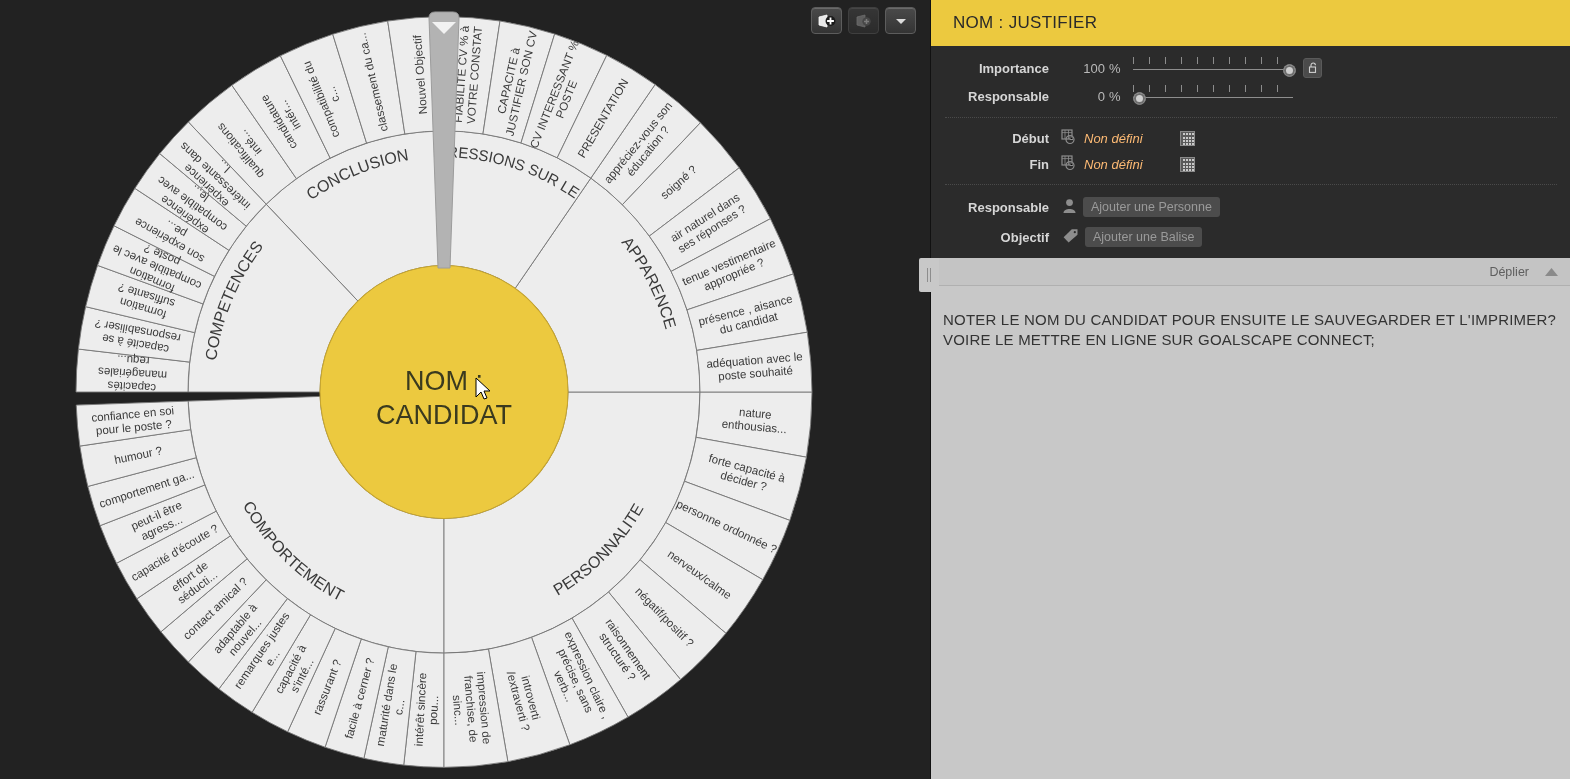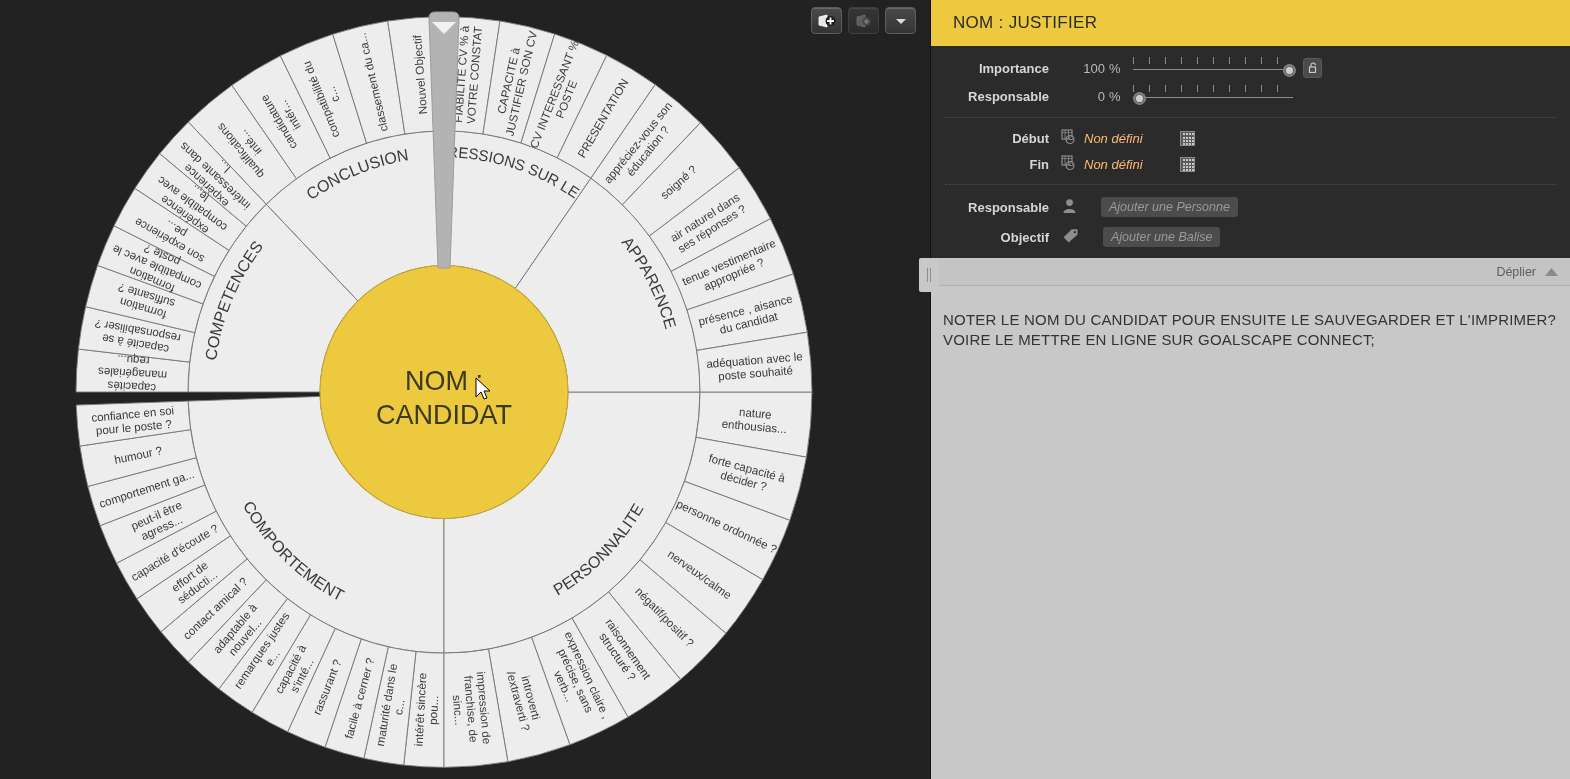--- a/index.html
+++ b/index.html
@@ -62,42 +62,42 @@
 
   .datefield{display:flex;align-items:center;height:26px;font-size:13px;}
   .noneval{color:#fdba74;font-style:italic;font-size:13px;width:96px;padding-left:6px;}
   .calbtn{width:13px;height:13px;background:#c9c9c9;border:1px solid #8a8a8a;
      display:block;cursor:pointer;
      background-image:repeating-linear-gradient(to right,#5a5a5a 0 1px,transparent 1px 3px),
                       repeating-linear-gradient(to bottom,#5a5a5a 0 1px,transparent 1px 3px);
      background-position:1px 4px;}
 
   .pill{
-     background:#4c4c4c;border-radius:3px;color:#9a9a9a;font-style:italic;
-     font-size:12.5px;padding:3px 8px;margin-left:24px;cursor:text;
+     background:#4c4c4c;border-radius:3px;color:#9a9a9a;
+     font-size:12.5px;padding:3px 8px;margin-left:6px;cursor:text;
   }
 
   #tabs{display:flex;align-items:flex-end;gap:3px;padding-left:10px;margin-top:11px;height:26px;}
   .tab{
      background:#3a3a3a;border:1px solid #555;border-bottom:none;
      border-radius:4px 4px 0 0;padding:4px 12px;font-size:12.5px;color:#e2e2e2;
      font-weight:bold;cursor:pointer;
   }
   .tab.active{background:#2f2f2f;color:#fff;}
   .tab.icon{padding:3px 8px;}
 
   #notes-panel{
      position:absolute;left:0;top:258px;width:640px;height:521px;background:#c8c8c8;
   }
   #notes-head{
      height:27px;background:#c4c4c4;border-bottom:1px solid #b0b0b0;
      display:flex;align-items:center;justify-content:flex-end;padding-right:12px;
      font-size:12.5px;color:#5e5e5e;
   }
-  #deplier{display:flex;align-items:center;gap:8px;cursor:pointer;}
+  #deplier{display:flex;align-items:center;gap:15px;cursor:pointer;}
   #notes-body{
      padding:24px 0 0 12px;font-size:15px;color:#333;line-height:1.35;
      letter-spacing:.2px;
   }
   #splitter{
      position:absolute;left:-12px;top:0px;width:20px;height:34px;background:#c8c8c8;
      border-radius:2px 0 0 2px;display:flex;align-items:center;justify-content:center;gap:2px;
      cursor:col-resize;
   }
   #splitter i{display:block;width:1px;height:14px;background:#8d8d8d;}

